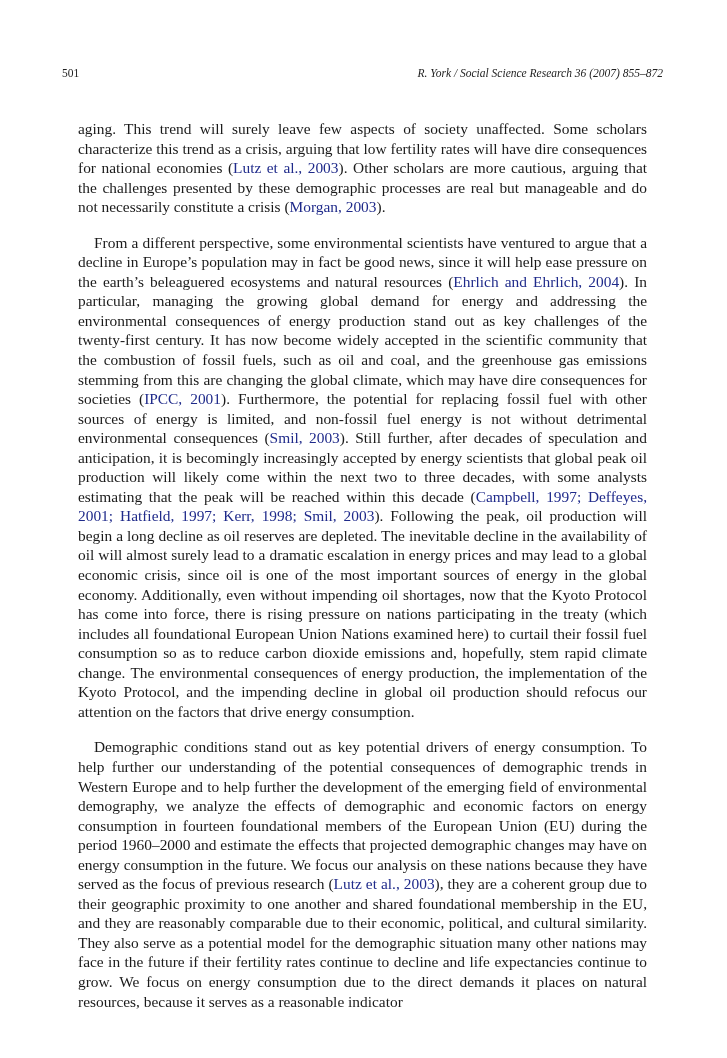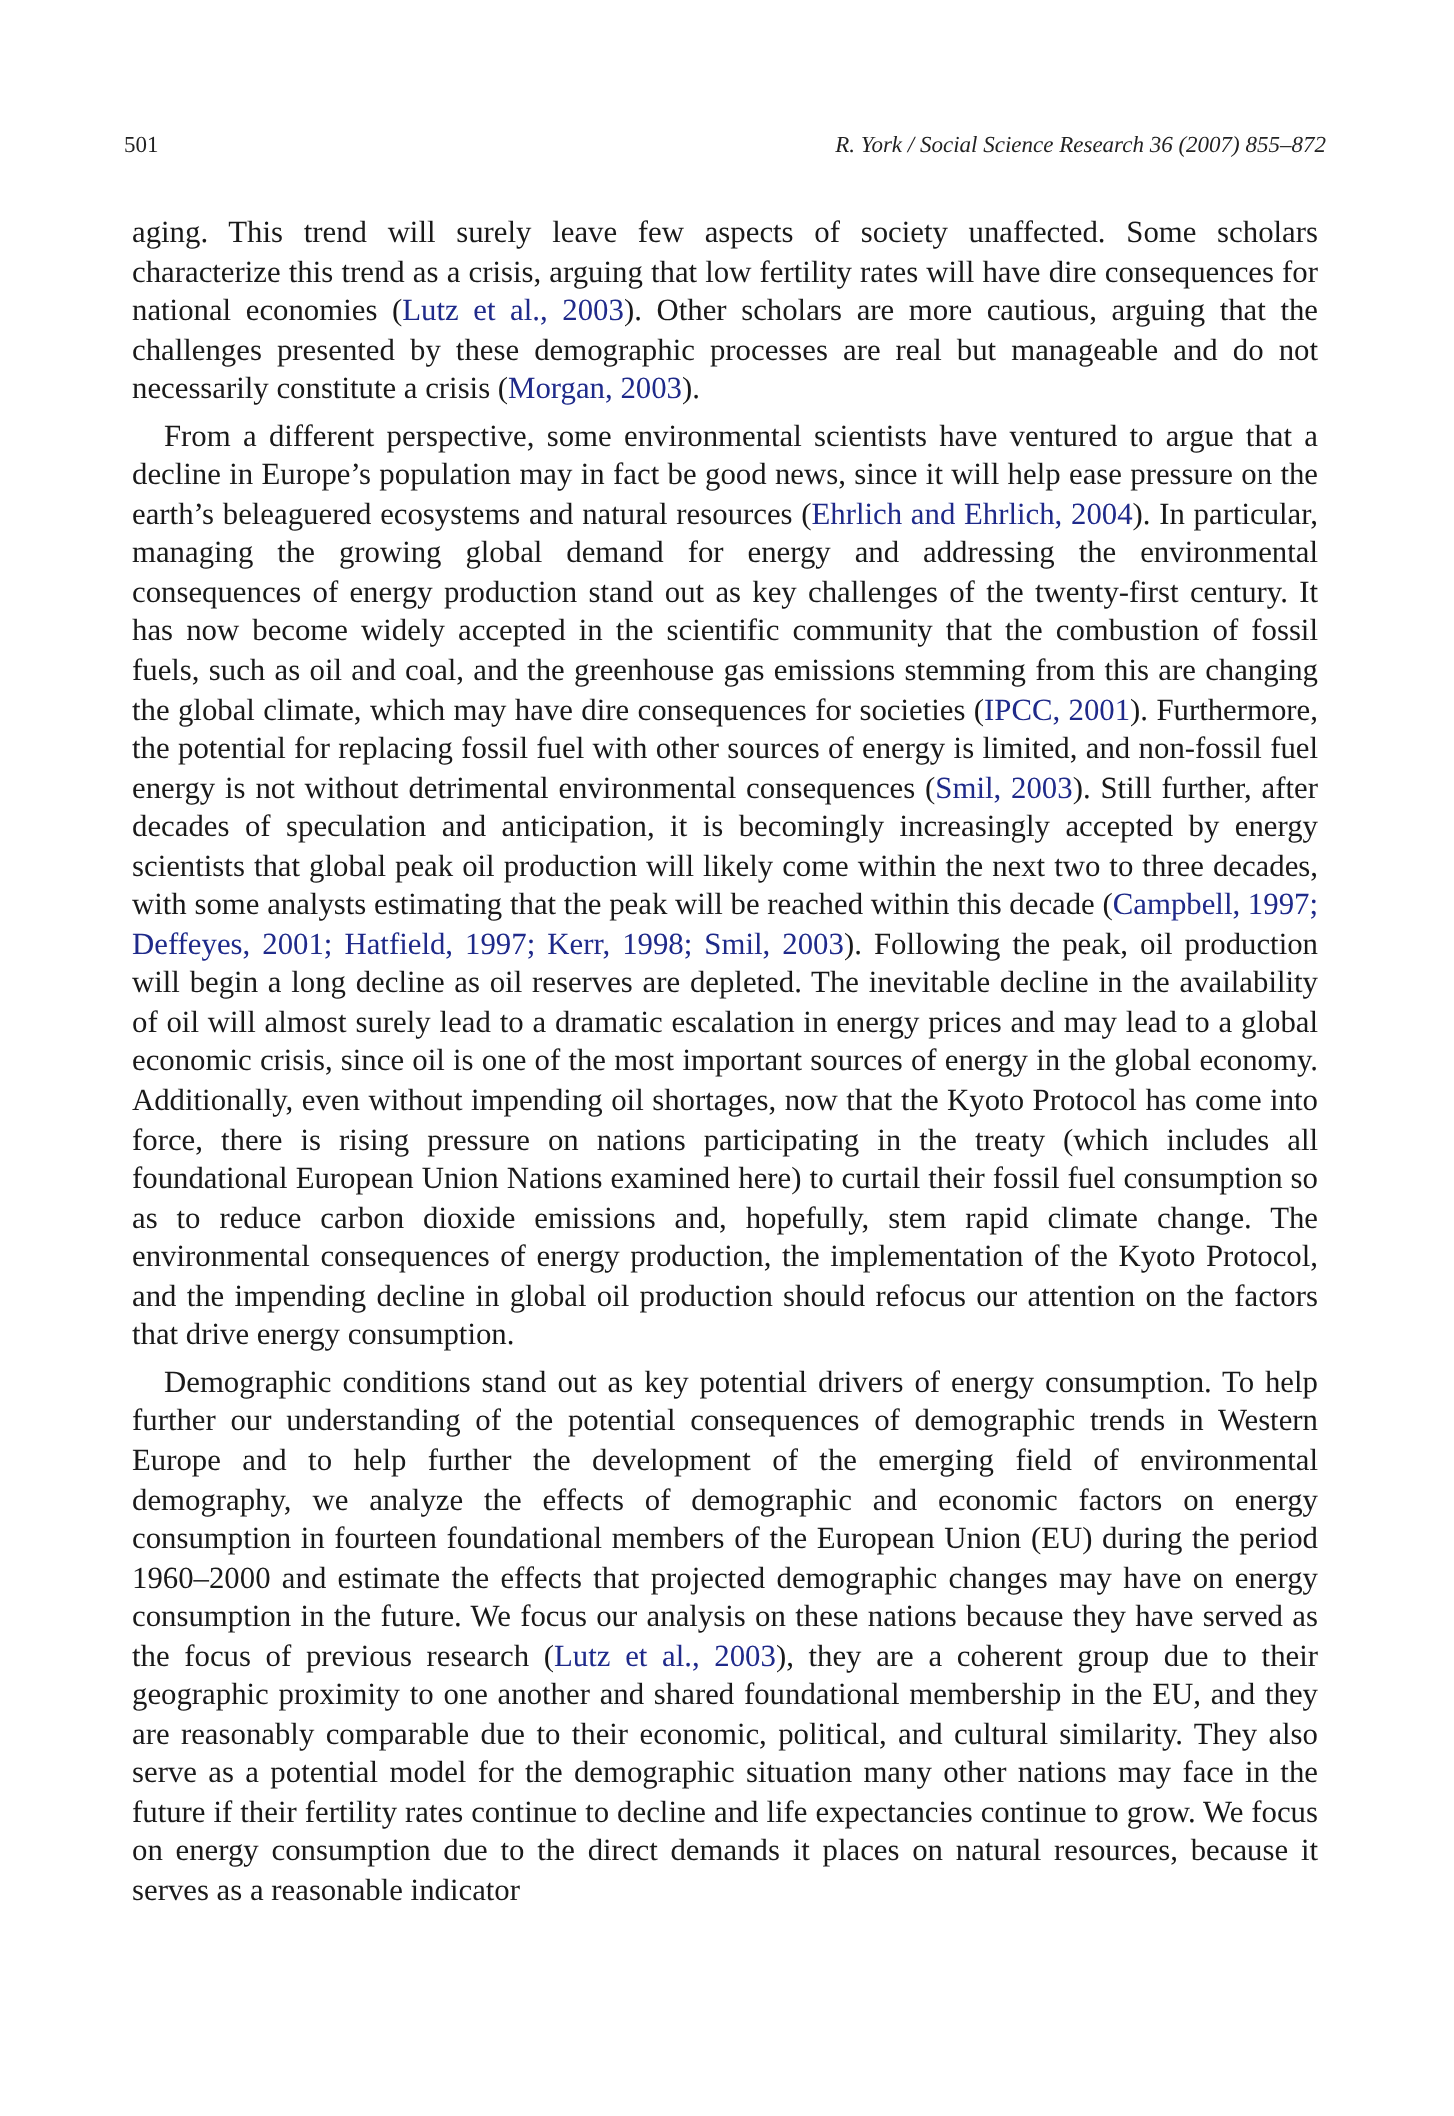--- a/index.html
+++ b/index.html
@@ -9,21 +9,21 @@
       position: absolute; top: 67px; left: 0; width: 601px; height: 16px;
       font-family: "Liberation Serif", serif; font-size: 11.5px; color: #222;
     }
     .page-number { position: absolute; left: 0; top: 0; }
     .journal-ref { position: absolute; left: 0; right: 0; top: 0; text-align: right; font-style: italic; }
     .body-text {
       position: absolute; top: 103px; left: 0; width: 601px;
       font-family: "Liberation Serif", serif; font-size: 15.4px; line-height: 19.55px;
       color: #1a1a1a; text-align: justify; hyphens: manual;
     }
-    .body-text p { margin: 4px; text-indent: 0; }
+    .body-text p { margin: 16px; text-indent: 0; }
     .body-text p.indent { text-indent: 16px; }
     .cite { color: #1f2a8a; text-decoration: none; cursor: pointer; }
   </style>
 </head>
 <body>
 
 <div class="page">
   <div class="running-head">
     <span class="page-number">501</span>
     <span class="journal-ref">R. York / Social Science Research 36 (2007) 855–872</span>

